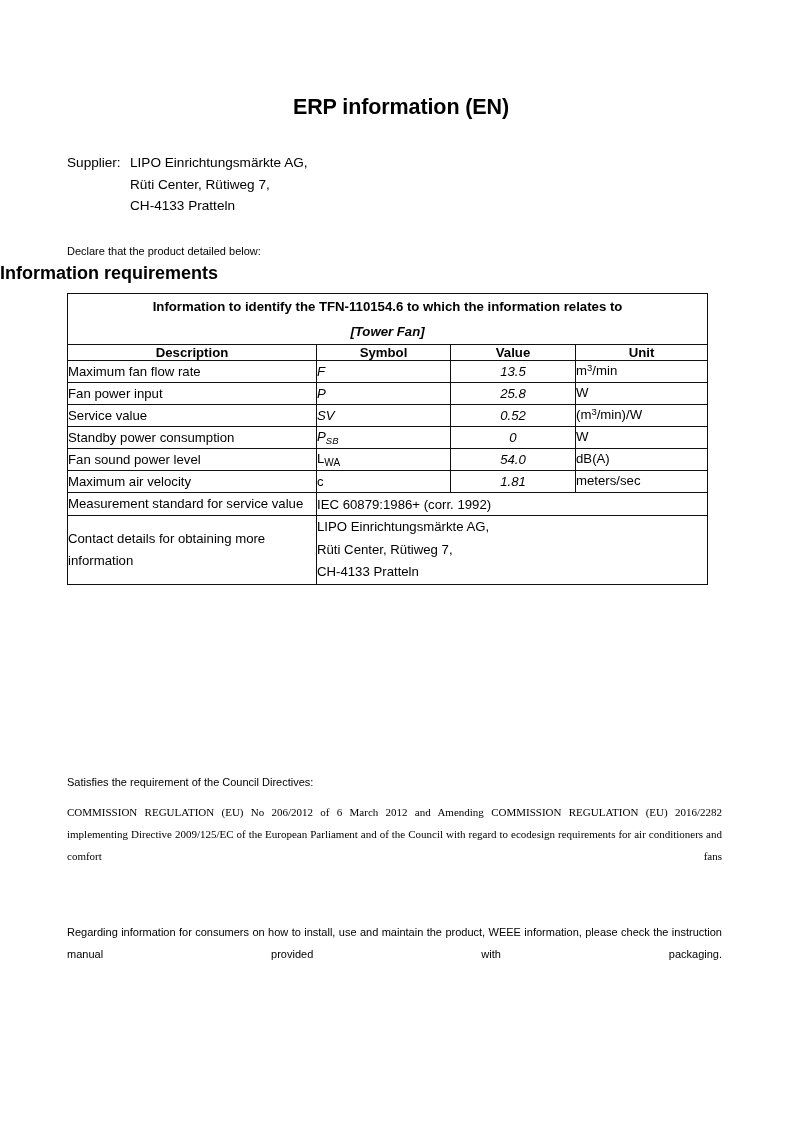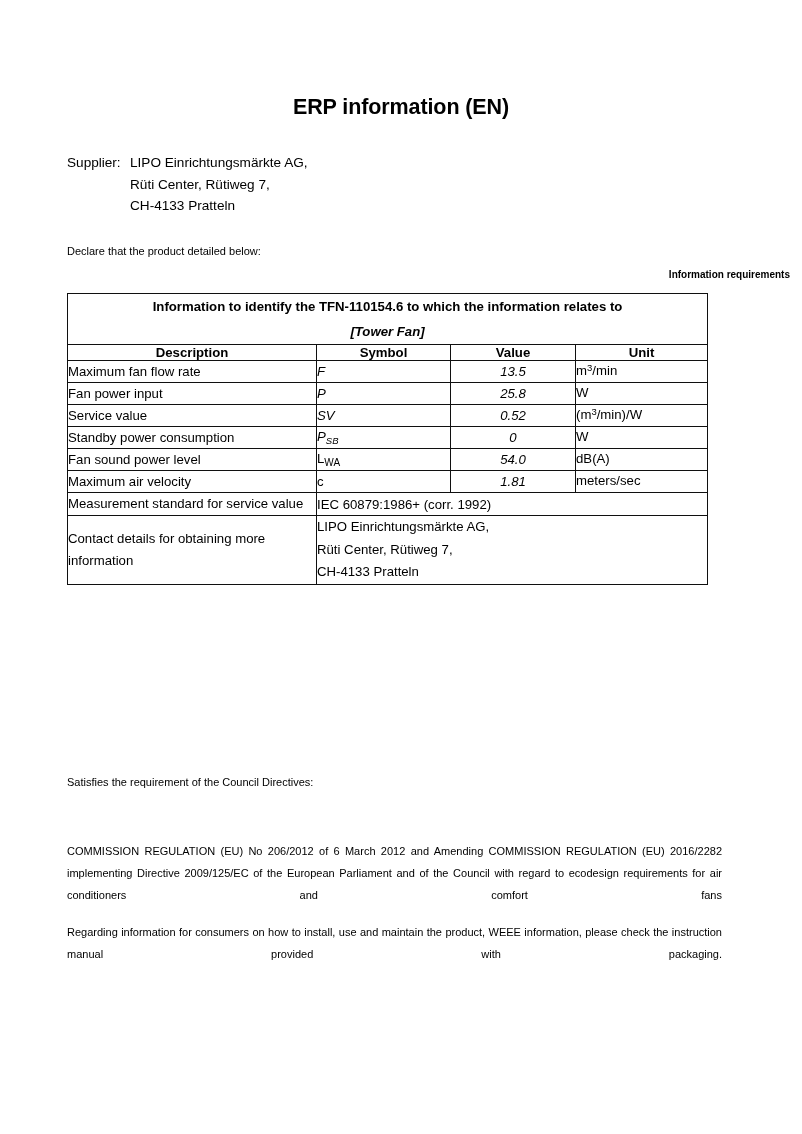--- a/index.html
+++ b/index.html
@@ -57,24 +57,24 @@
     left: 67px;
     top: 241px;
     font-size: 11px;
     line-height: 21.5px;
   }
 
   
   .info-req-heading {
     position: absolute;
     left: 0;
-    top: 269px;
+    top: 263px;
     width: 790px;
-    text-align: right;
-    font-size: 10px;
+    text-align: left;
+    font-size: 18px;
     font-weight: bold;
   }
 
   
   .erp-table {
     position: absolute;
     left: 67px;
     top: 293px;
     width: 640px;
     border-collapse: collapse;
@@ -153,21 +153,21 @@
   
   .para {
     position: absolute;
     left: 67px;
     width: 655px;
     font-size: 11px;
     line-height: 21.8px;
     text-align: justify;
   }
   .para-satisfies { top: 772px; }
-  .para-regulation { top: 841px; }
+  .para-regulation { top: 802px; font-family: Liberation Serif, serif; }
   .para-weee { top: 922px; }
   .para-justify-all { text-align: justify; }
   .para-justify-all::after {
     content: "";
     display: inline-block;
     width: 100%;
   }
 </style>
 </head>
 <body>

